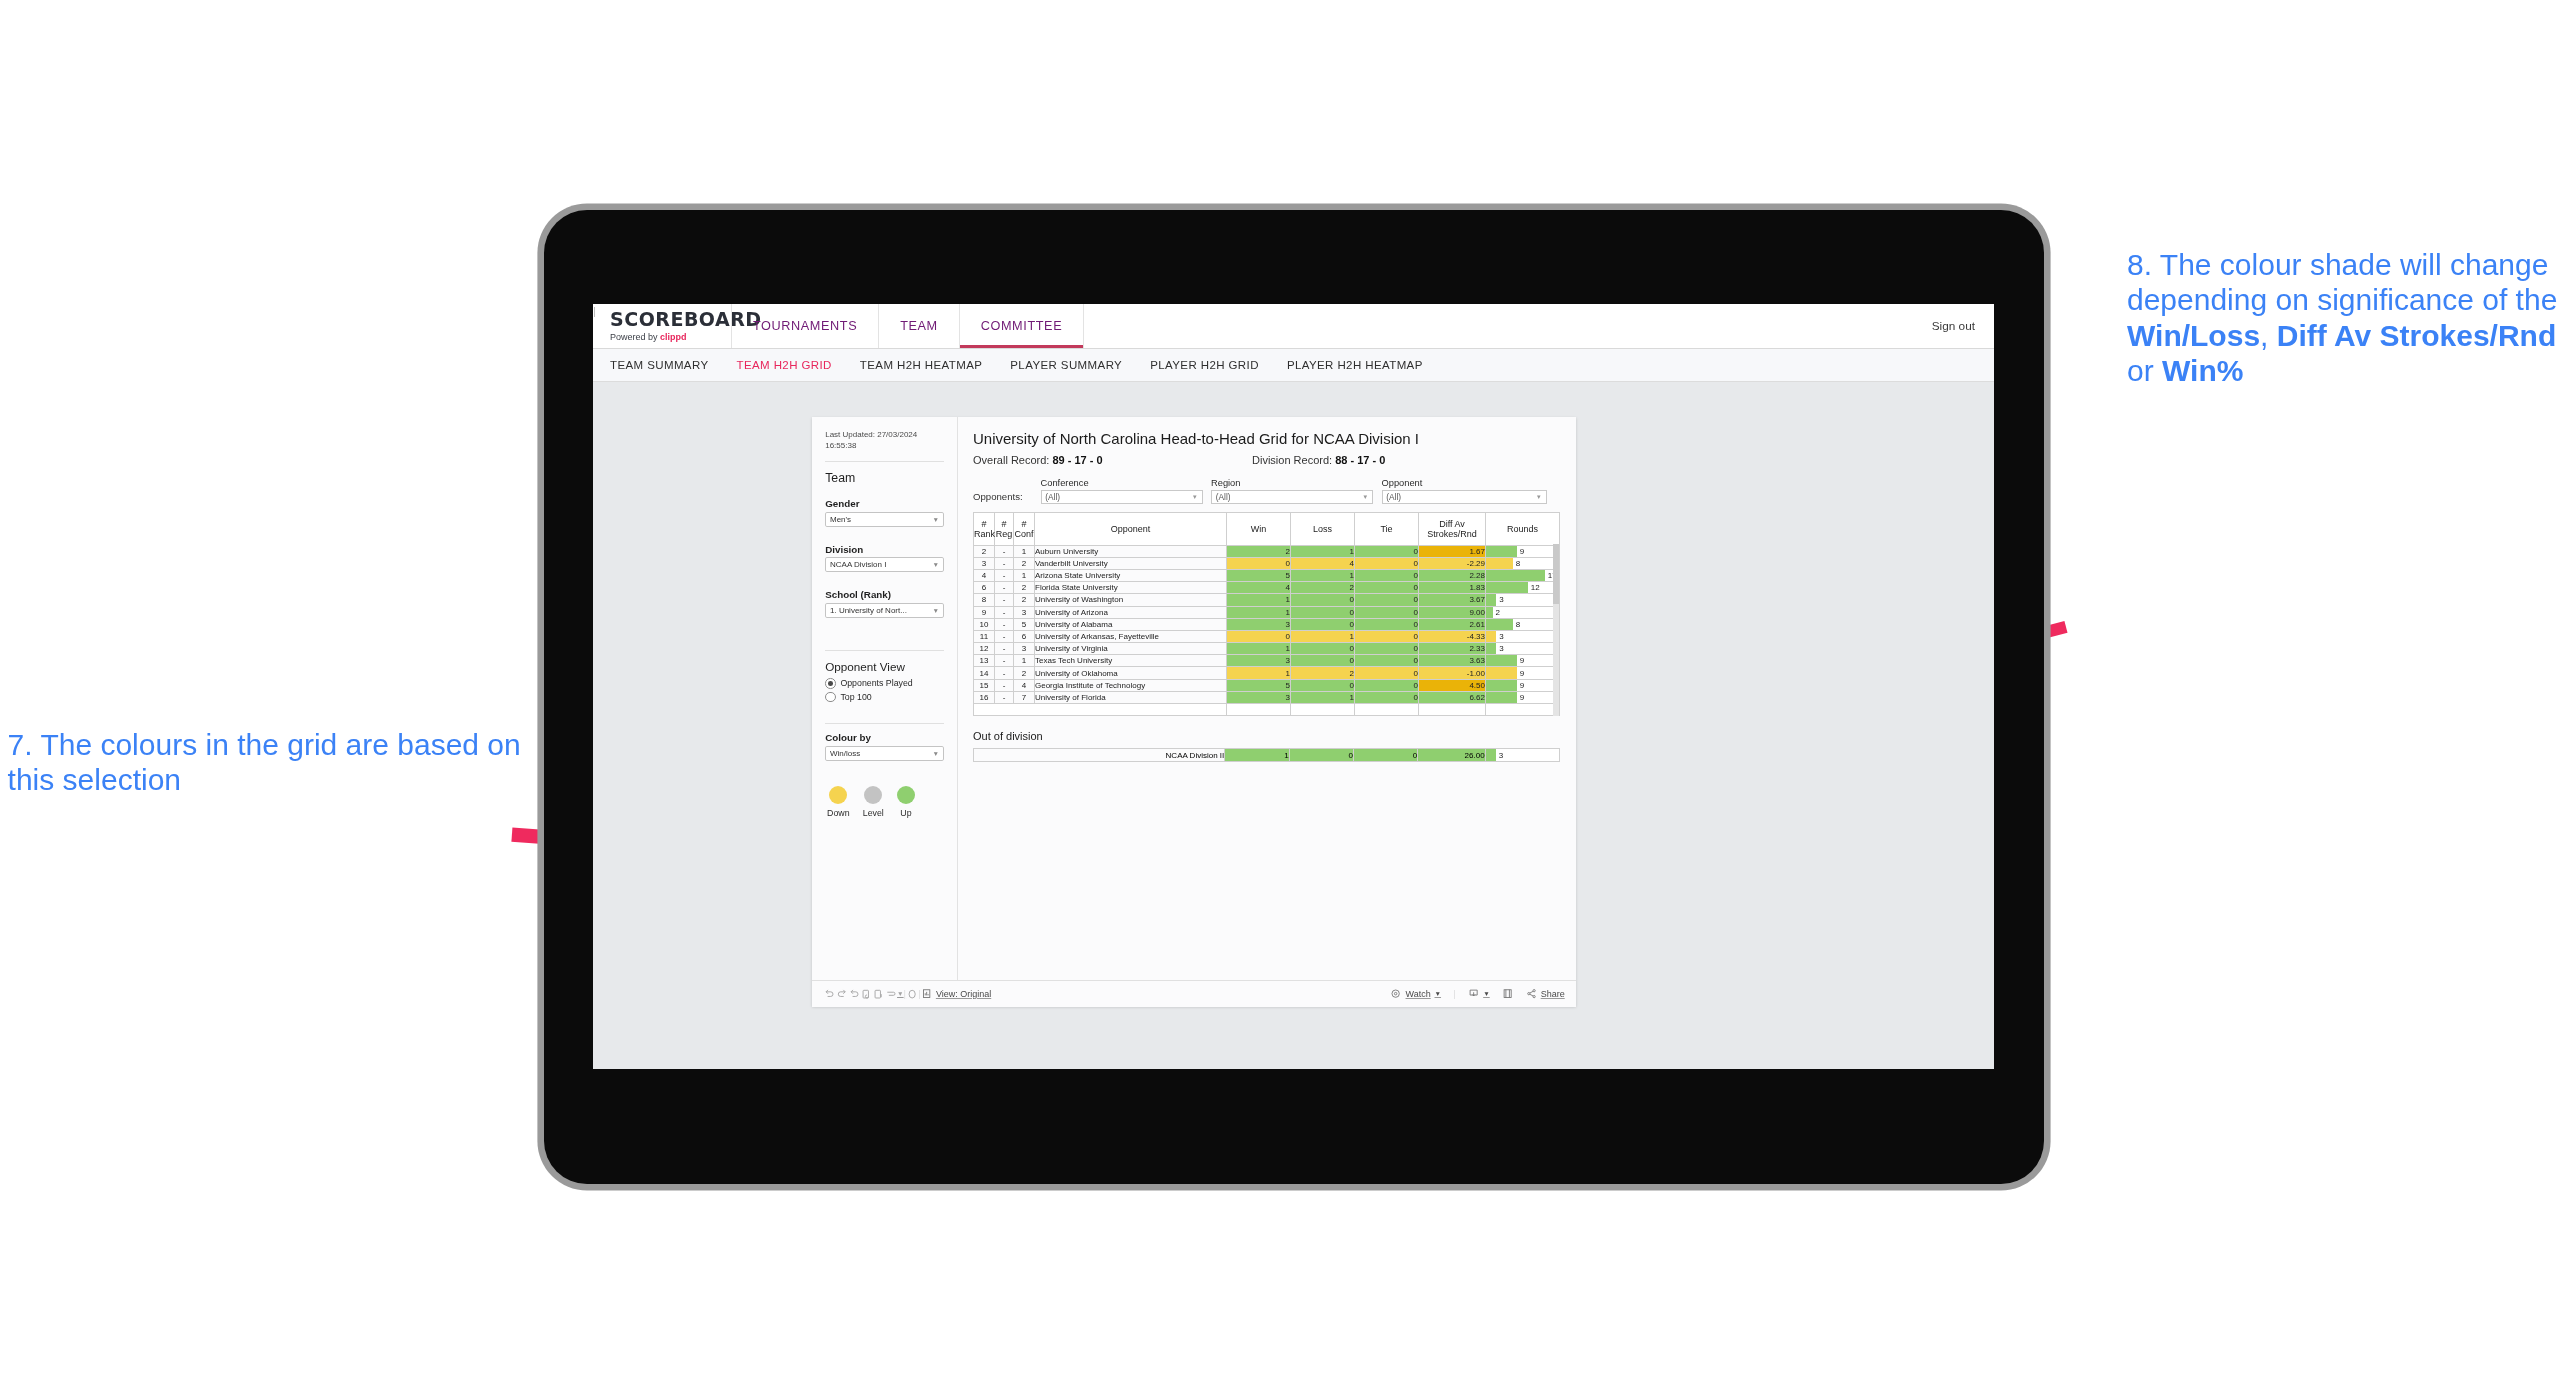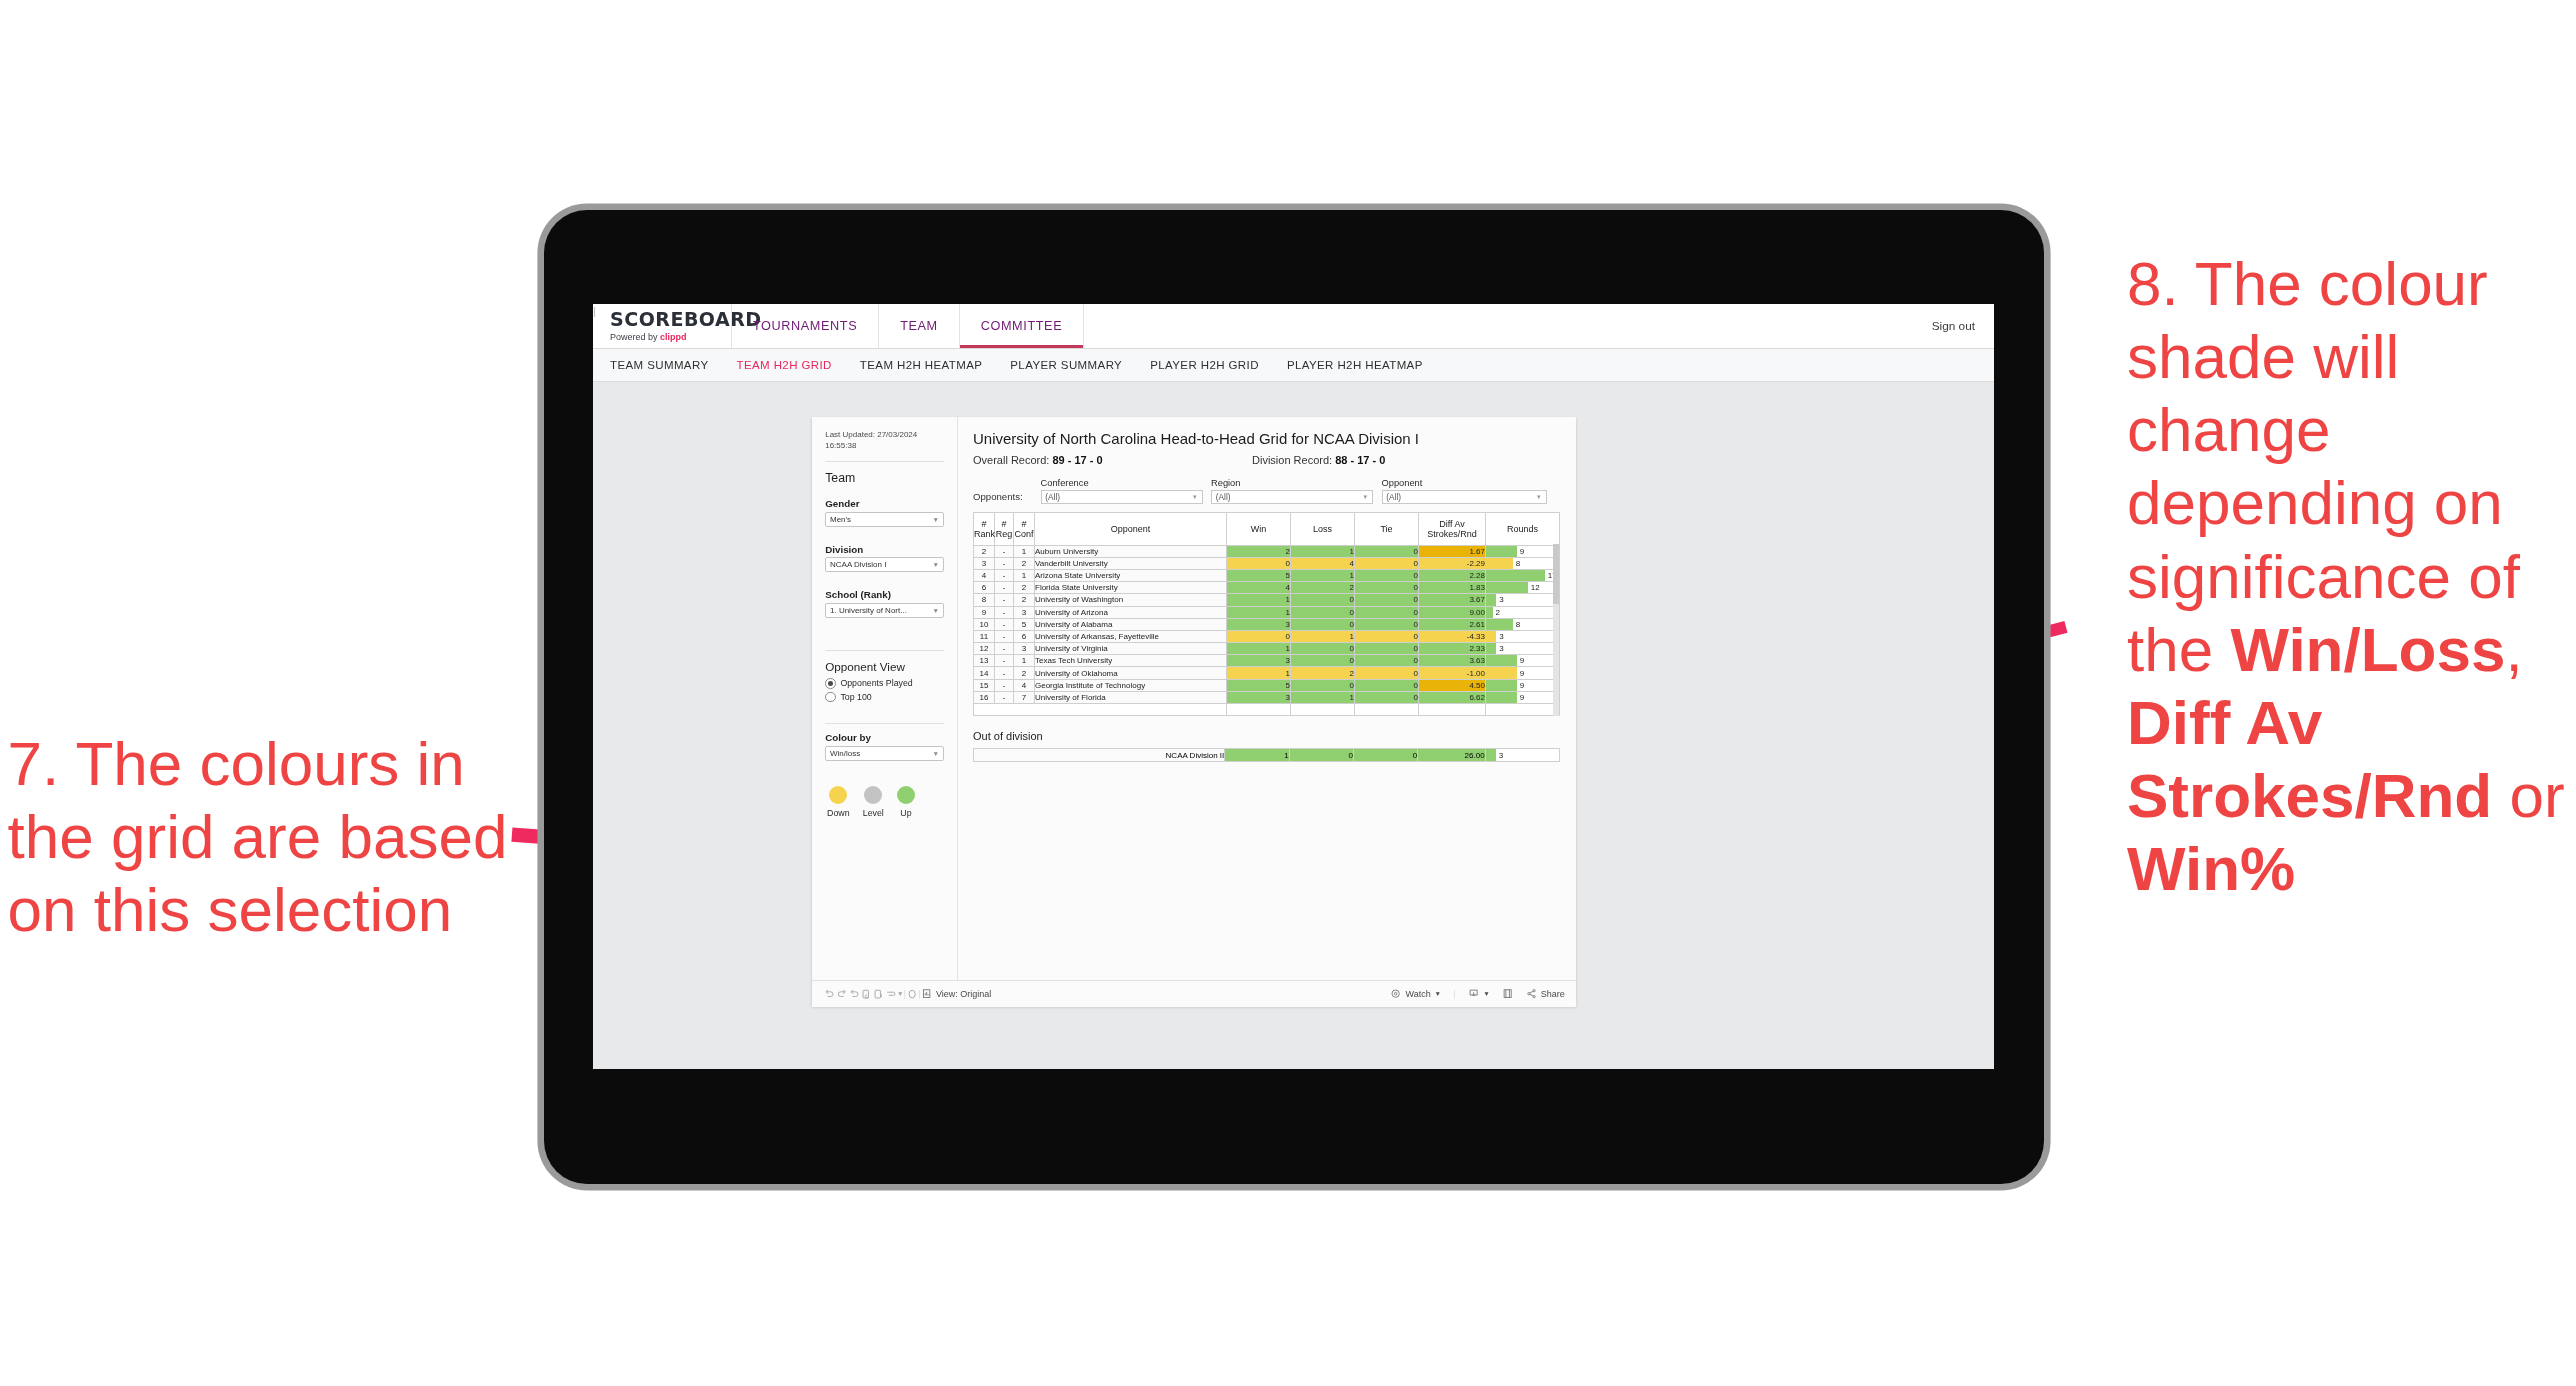--- a/index.html
+++ b/index.html
@@ -1,20 +1,20 @@
 <!DOCTYPE html>
 <html style="font-size:15px"><head>
 <meta charset="utf-8">
 <style>
   html,body{margin:0;padding:0;background:#ffffff;}
   body{width:2576px;height:1386px;position:relative;overflow:hidden;
        font-family:"Liberation Sans",sans-serif;}
 
   
-  .annot{position:absolute;color:#ef4444;font-size:62px;line-height:1.18;font-weight:400;}
+  .annot{position:absolute;color:#3b82f6;font-size:30px;line-height:1.18;font-weight:400;}
   #annot-left{left:7.6px;top:727px;width:529px;}
   #annot-right{left:2127px;top:247px;width:444px;}
   .annot b{font-weight:700;}
 
   
   .arrow-svg{position:absolute;left:0;top:0;width:2576px;height:1386px;pointer-events:none;}
 
   
   #tablet{position:absolute;left:544px;top:210px;width:1500px;height:974px;
           background:#0b0b0b;border-radius:43px;box-shadow:0 0 0 6.6px #9a9a9a;}
@@ -103,21 +103,21 @@
   .fillrow td{background:#fff;height:28px;border-left:0.9px solid #cfcfcf;border-right:0.9px solid #cfcfcf;}
   .scroller{position:absolute;right:0.9px;top:0;width:6.6px;background:#e4e4e4;}
   .scroller i{position:absolute;left:0;right:0;top:0;height:60px;background:#c9c9c9;display:block;}
 
   .ood-h{font-size:11px;color:#1b1b1b;margin:14px 0 5.7px;}
   table.ood{border-collapse:collapse;table-layout:fixed;width:100%;font-size:8px;}
   table.ood td{border:0.9px solid #cfcfcf;height:12.3px;padding:0;}
 
   
   .toolbar{height:26.4px;border-top:0.9px solid #e0e0e0;display:flex;align-items:center;
-           gap:0;padding:0 11.3px;background:#fbfbfc;color:#9a9a9a;font-size:9.4px;}
+           gap:0;padding:0 11.3px;background:#fbfbfc;color:#9a9a9a;font-size:9.4px;text-decoration:underline;}
   .toolbar .tsep{color:#dcdcdc;}
   .tool-right{margin-left:auto;display:flex;align-items:center;gap:12.3px;color:#6f6f6f;}
   .tlabel{color:#4a4a4a;font-size:9px;display:flex;align-items:center;gap:3.8px;}
   svg.ic{display:block;}
 </style>
 </head>
 <body>
 
 <div class="annot" id="annot-left">7. The colours in the grid are based on this selection</div>
 

